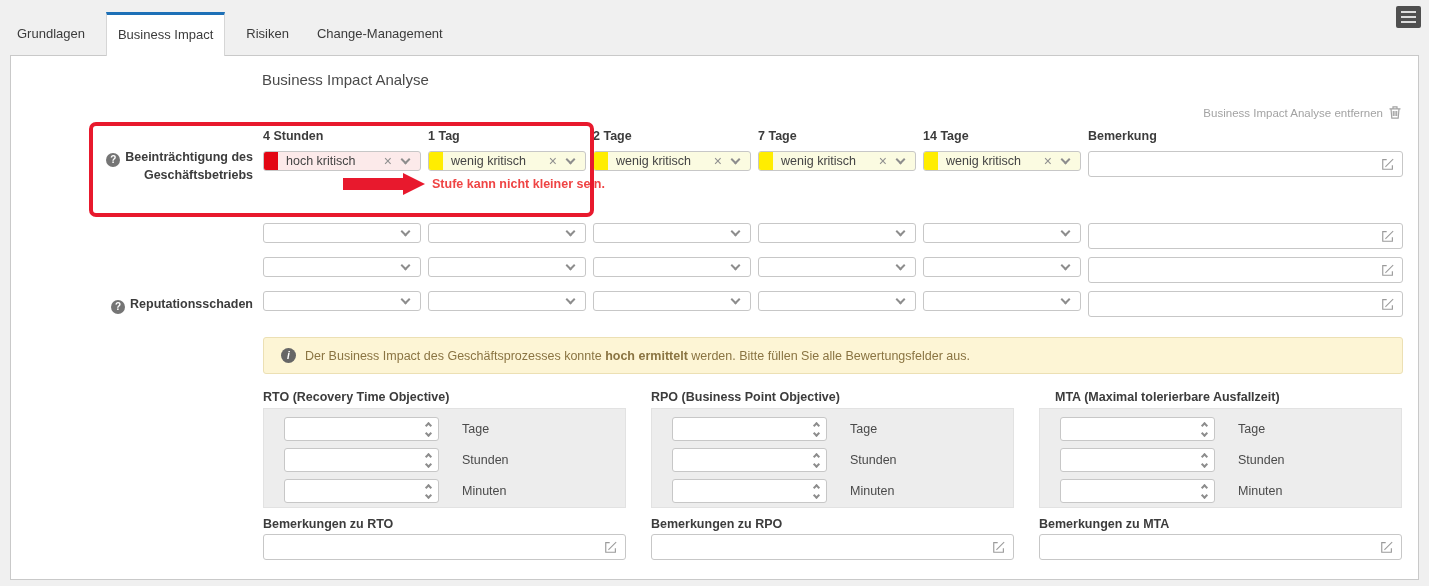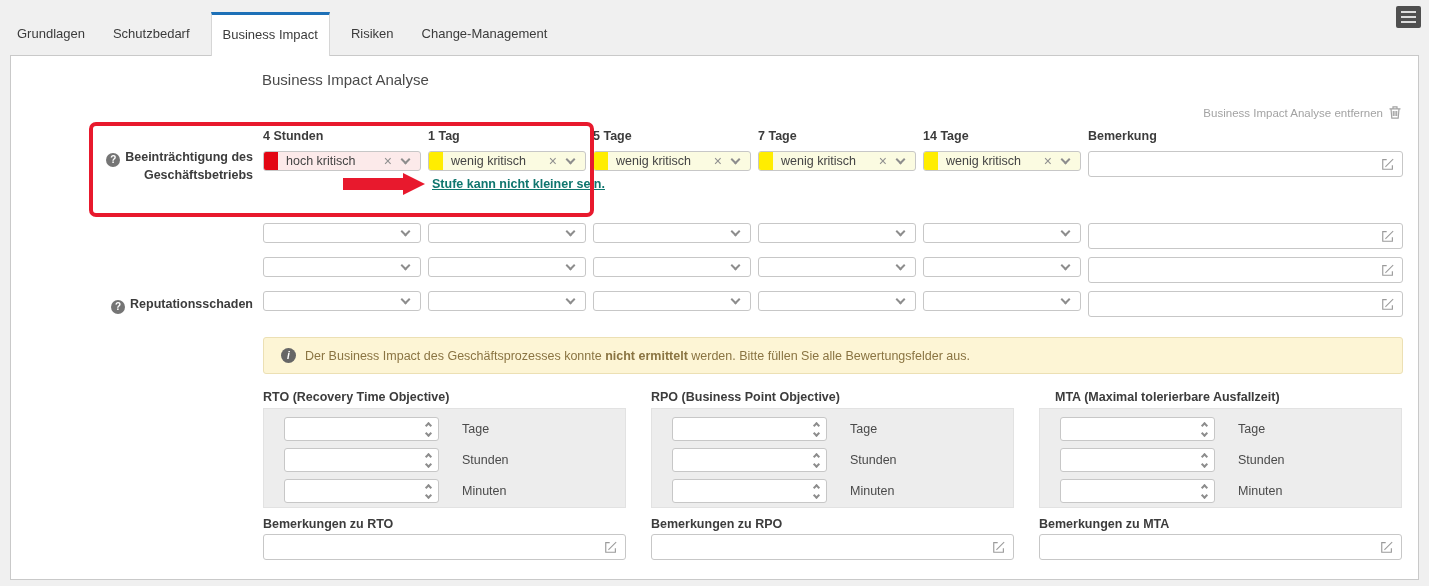--- a/index.html
+++ b/index.html
@@ -94,21 +94,20 @@
   .remark-label { position:absolute; top:461px; font-weight:bold; color:#3c3c3c; }
   .remark-input { top:478px; width:363px; }
 
   svg { display:block; }
 </style>
 </head>
 <body>
 
 <div class="tabbar">
   <div class="tab">Grundlagen</div>
-  <div class="tab">Schutzbedarf</div>
   <div class="tab active" style="border-top-color: rgb(29, 112, 183);">Business Impact</div>
   <div class="tab">Risiken</div>
   <div class="tab">Change-Management</div>
 </div>
 
 <div class="menu-btn">
   <span style="display:contents"><i></i><i></i><i></i></span>
 </div>
 
 <div class="panel">
@@ -119,21 +118,21 @@
     <span>Business Impact Analyse entfernen</span>
     <span>
       <svg width="12" height="13" viewBox="0 0 12 13" fill="none" stroke="#a3a3a3" stroke-width="1.2">
         <path d="M0.5 2.8h11M4 2.8V0.8h4v2M2 2.8l0.8 9.4h6.4L10 2.8M4.3 5v5M6 5v5M7.7 5v5"></path>
       </svg>
     </span>
   </div>
 
   <div class="col-header" style="left:252px">4 Stunden</div>
   <div class="col-header" style="left:417px">1 Tag</div>
-  <div class="col-header" style="left:582px">5 Tage</div>
+  <div class="col-header" style="left:582px">2 Tage</div>
   <div class="col-header" style="left:747px">7 Tage</div>
   <div class="col-header" style="left:912px">14 Tage</div>
   <div class="col-header" style="left:1077px">Bemerkung</div>
 
   <div class="row-label" style="top:93px">
     <span class="help-badge">?</span><span>Beeinträchtigung des Geschäftsbetriebs</span>
   </div>
 
   <div class="combo filled" style="left: 252px; top: 95px; background-color: rgb(252, 234, 234);">
     <span class="swatch" style="background-color: rgb(227, 6, 19);"></span>
@@ -173,21 +172,21 @@
           <path d="M6.3 10.8l7.2-7.2 1.6-1.6-0.9-0.9-1.6 1.6-7.2 7.2-0.6 1.5z" fill="#9a9a9a" transform="translate(0,1) scale(0.95)"></path>
         </svg>
     </span>
   </div>
 
   <div class="annotation-rect" style="border-color: rgb(232, 25, 45);"></div>
   <div class="annotation-arrow">
     <span class="arrow-body" style="background-color: rgb(232, 25, 45);"></span>
     <span class="arrow-head" style="border-left-color: rgb(232, 25, 45);"></span>
   </div>
-  <div class="error-text" style="color: #0f766e; text-decoration: underline;">Stufe kann nicht kleiner sein.</div>
+  <div class="error-text" style="color: #ef4444;">Stufe kann nicht kleiner sein.</div>
 
   <div class="combo empty" style="left:252px;top:167px">
       <span class="chev"></span>
     </div>
   <div class="combo empty" style="left:417px;top:167px">
       <span class="chev"></span>
     </div>
   <div class="combo empty" style="left:582px;top:167px">
       <span class="chev"></span>
     </div>
@@ -255,21 +254,21 @@
     <span class="edit-icon">
       <svg width="14" height="14" viewBox="0 0 16 16">
           <path d="M13 9.5V14H2V3h4.5" fill="none" stroke="#9a9a9a" stroke-width="1.3"></path>
           <path d="M6.3 10.8l7.2-7.2 1.6-1.6-0.9-0.9-1.6 1.6-7.2 7.2-0.6 1.5z" fill="#9a9a9a" transform="translate(0,1) scale(0.95)"></path>
         </svg>
     </span>
   </div>
 
   <div class="banner">
     <span class="info-badge">i</span>
-    <span><span>Der Business Impact des Geschäftsprozesses konnte </span><b>nicht ermittelt</b><span> werden. Bitte füllen Sie alle Bewertungsfelder aus.</span></span>
+    <span><span>Der Business Impact des Geschäftsprozesses konnte </span><b>hoch ermittelt</b><span> werden. Bitte füllen Sie alle Bewertungsfelder aus.</span></span>
   </div>
 
   <div class="obj-title" style="left:252px">RTO (Recovery Time Objective)</div>
   <div class="obj-panel" style="left:252px">
     <div class="spin-row" style="top:8px">
       <div class="spin">
         <input type="text" value="" style="">
         <span class="spin-btns">
             <span class="spin-up"></span>
             <span class="spin-down"></span>

